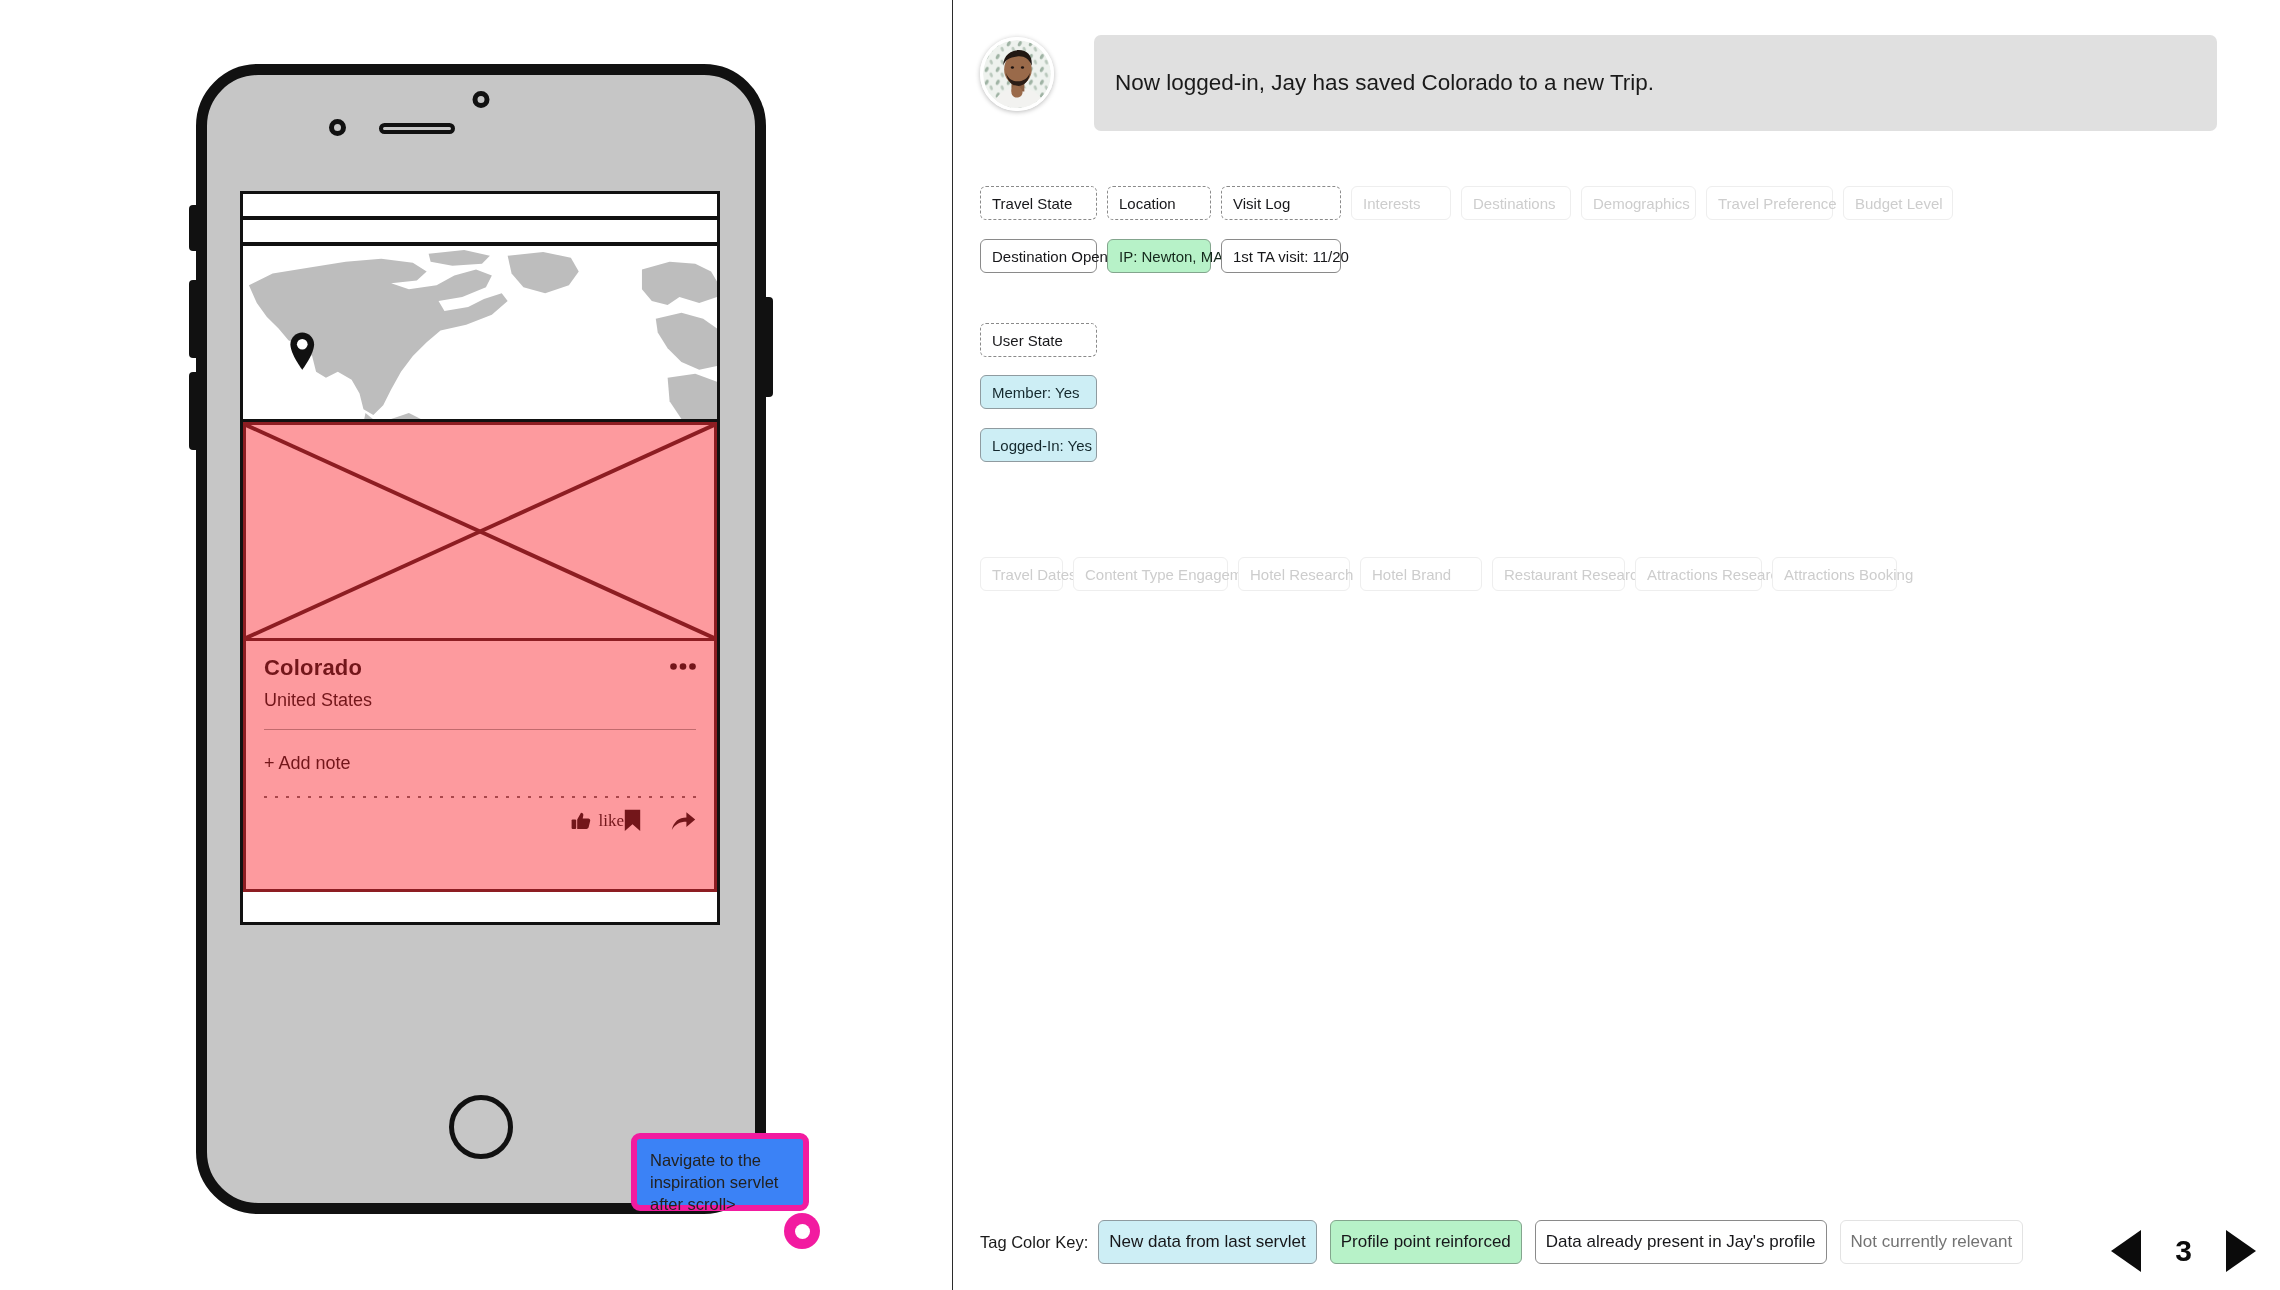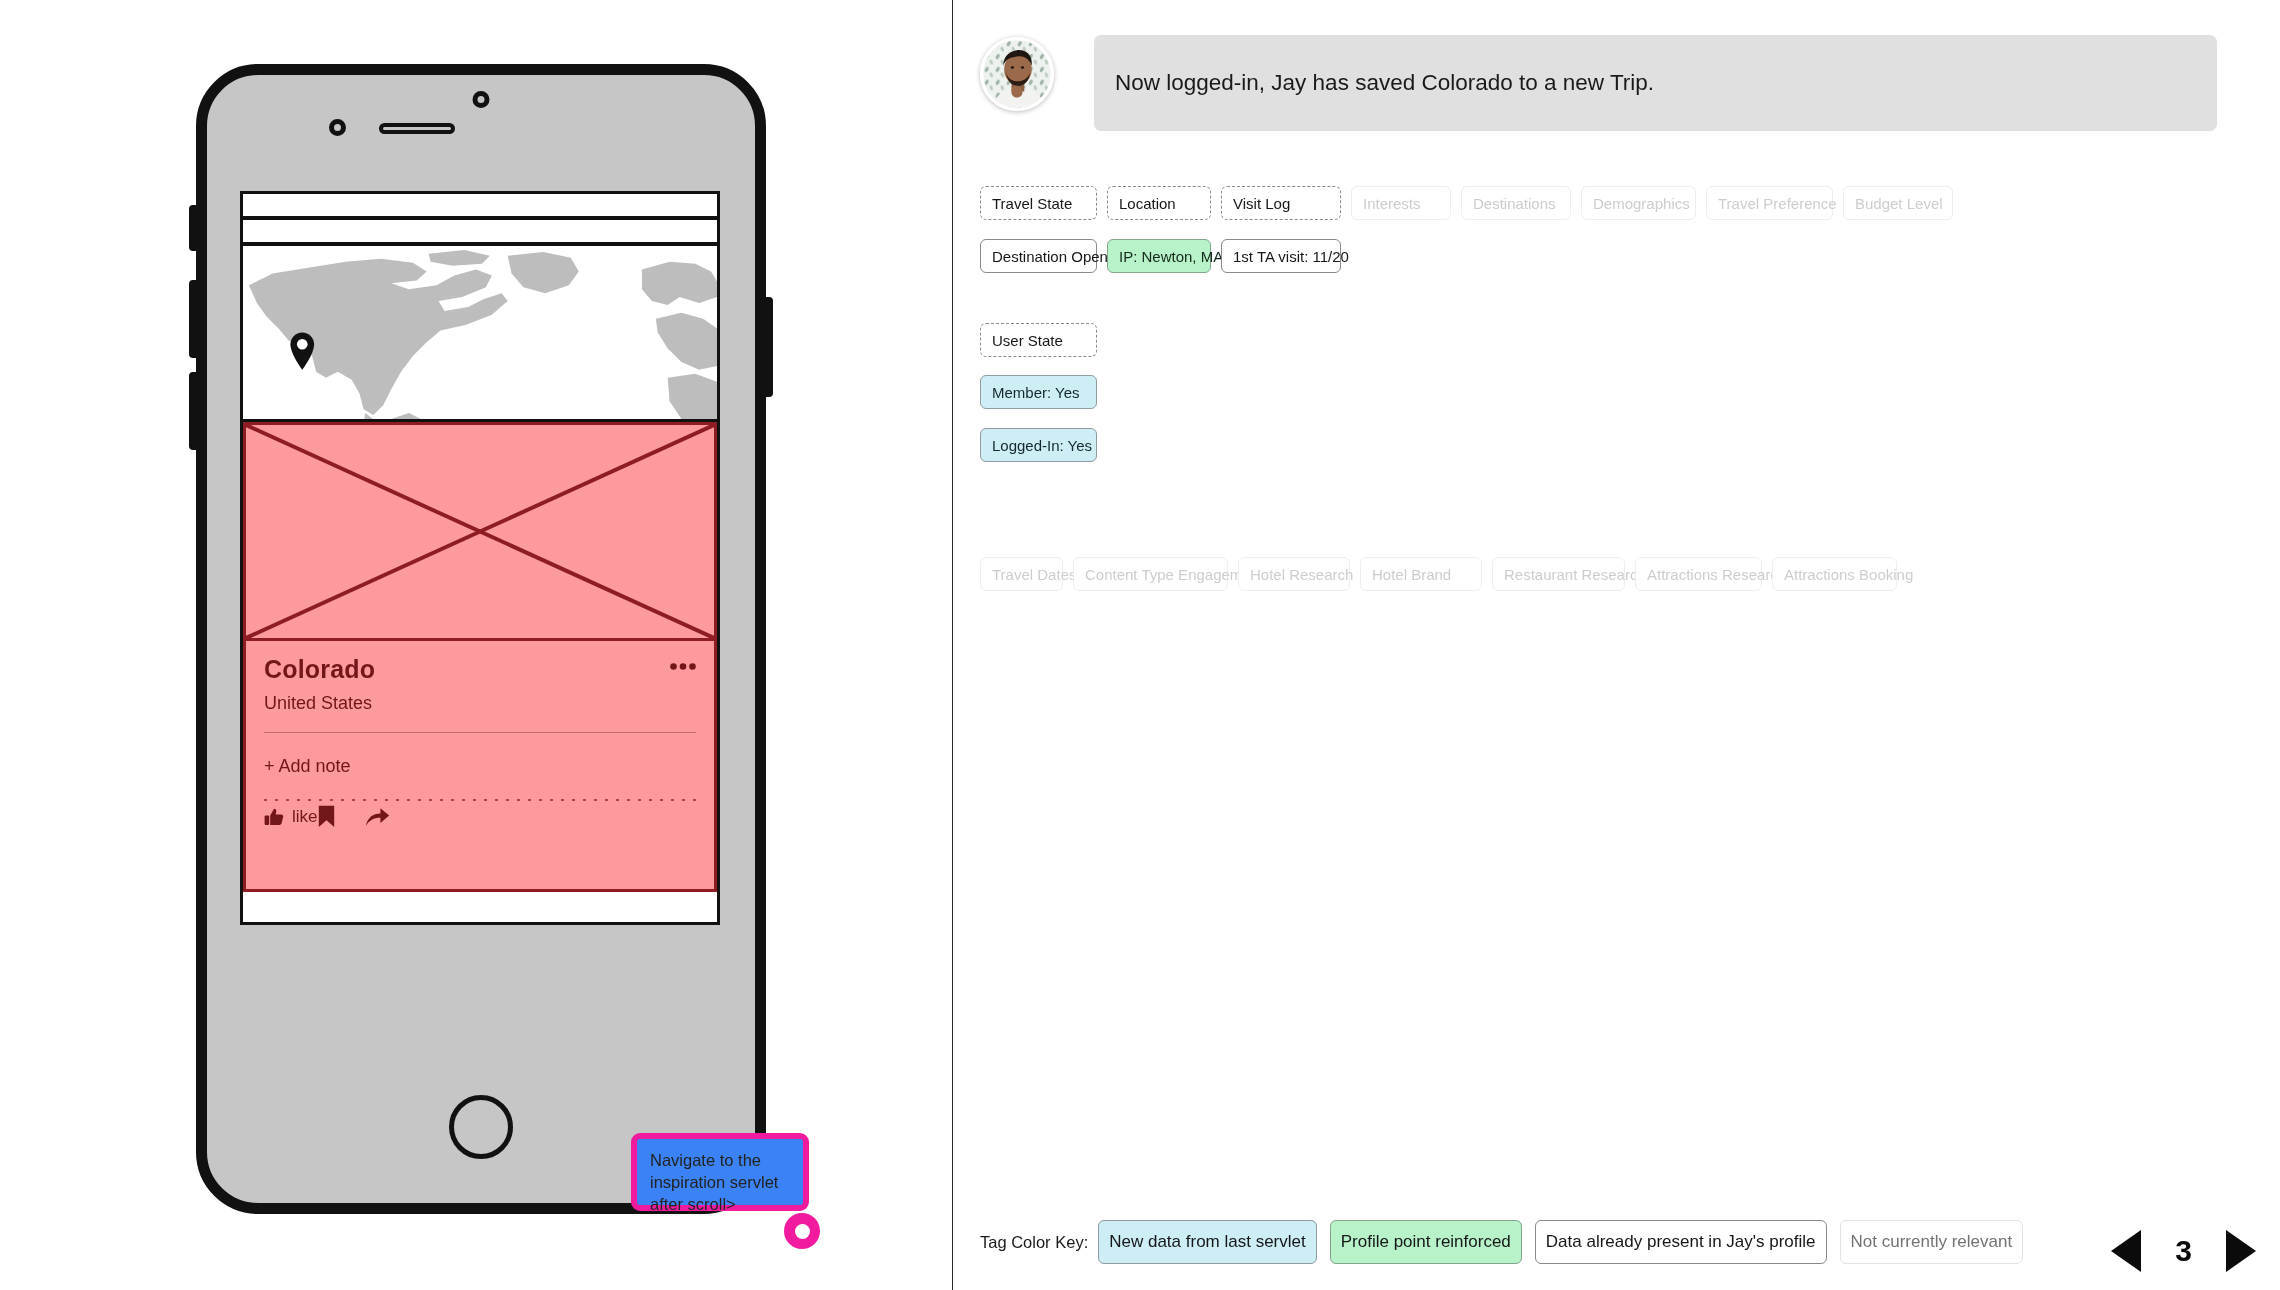--- a/index.html
+++ b/index.html
@@ -70,32 +70,32 @@
     margin: 0; height: 470px;
   }
   #insp-photo {
     position: relative; height: 216px;
     border-bottom: 3px solid #8d1d22;
     overflow: hidden;
   }
   #insp-photo svg { position:absolute; left:0; top:0; width:100%; height:100%; }
   #insp-body { position: relative; padding: 14px 18px 0 18px; height: 248px; }
   #insp-title {
-    font-size: 25px; font-weight: bold; color: #73161a; letter-spacing: .2px;
+    font-size: 22px; font-weight: bold; color: #73161a; letter-spacing: .2px;
   }
   #insp-country { font-size: 18px; color: #73161a; margin-top: 9px; }
   #insp-rule { margin-top: 18px; height: 1px; background: #c26a6d; }
   #insp-addnote { margin-top: 23px; font-size: 18px; color: #73161a; }
   #insp-dots {
     margin-top: 22px; height: 2px;
     background-image: linear-gradient(to right, #a9474b 0 3px, transparent 3px 11px);
     background-size: 11px 2px; background-repeat: repeat-x;
   }
   #insp-actions {
-    margin-top: 4px; display: flex; align-items: center; justify-content: flex-start;
+    margin-top: 11px; display: flex; align-items: center; justify-content: flex-end; font-family: Liberation Serif, serif;
   }
   #insp-like { display: flex; align-items: center; gap: 8px; font-size: 17px; color: #73161a; }
   #insp-right-icons { display: flex; align-items: center; gap: 30px; }
   .card-icon svg { display: block; }
 
   #phone-home {
     position: absolute; left: 50%; bottom: 44px; transform: translateX(-50%);
     width: 64px; height: 64px; border-radius: 50%;
     border: 5px solid #111111; background: #c6c6c6;
   }

